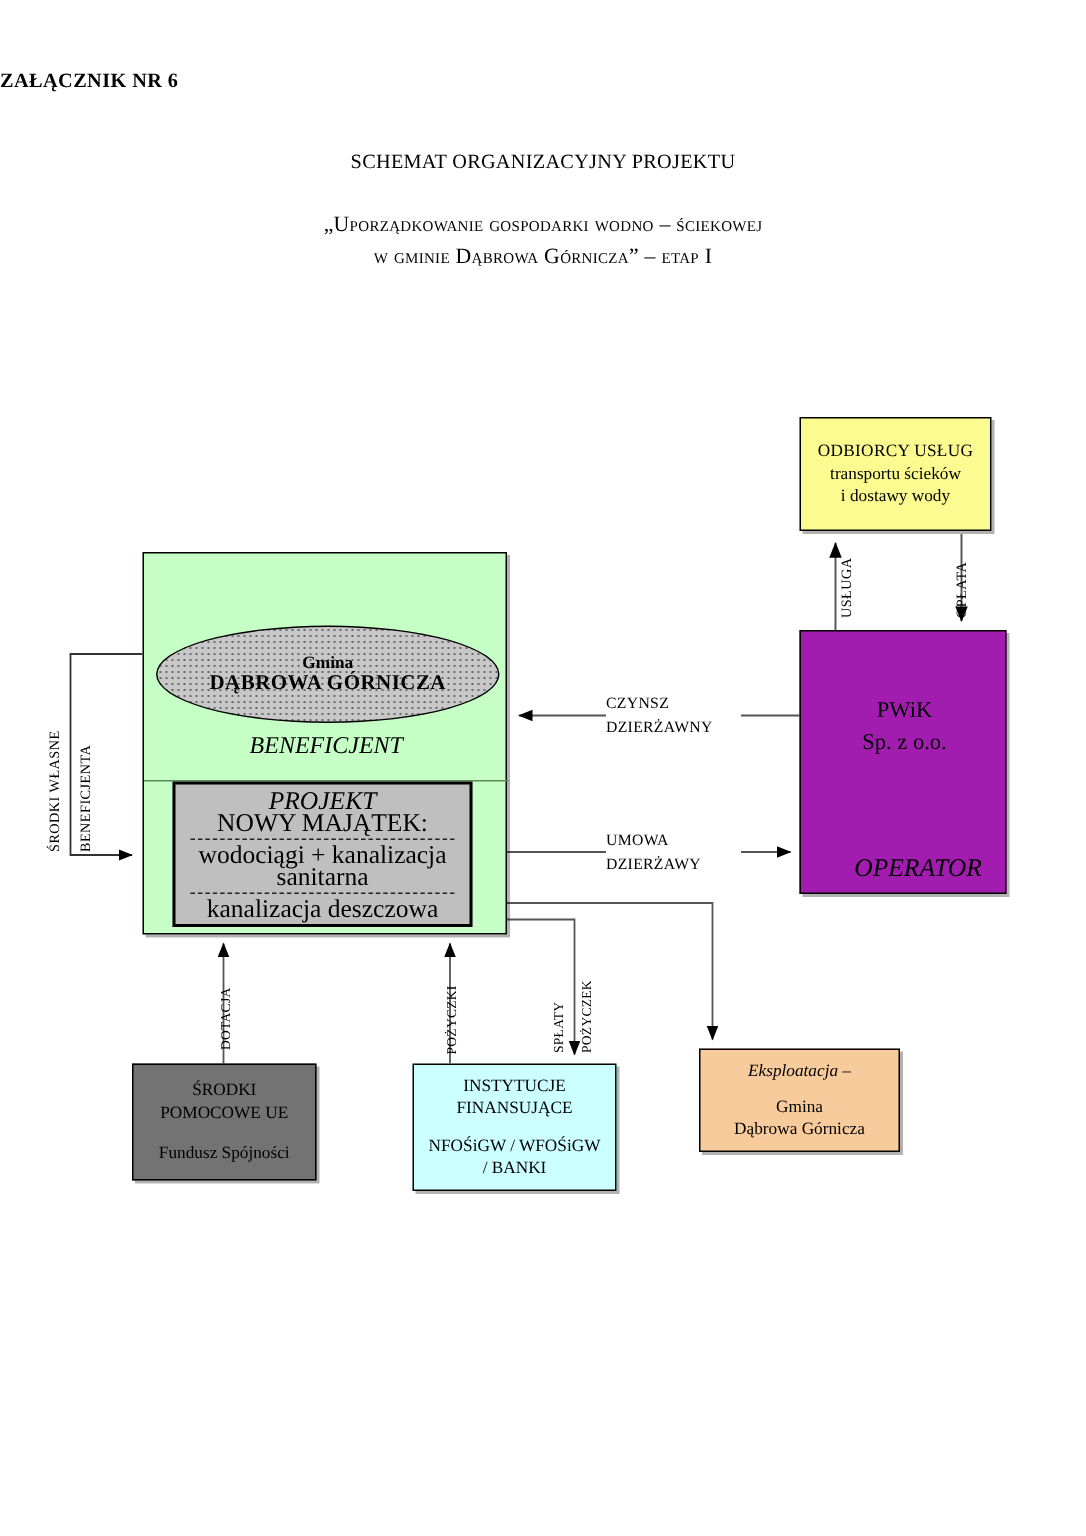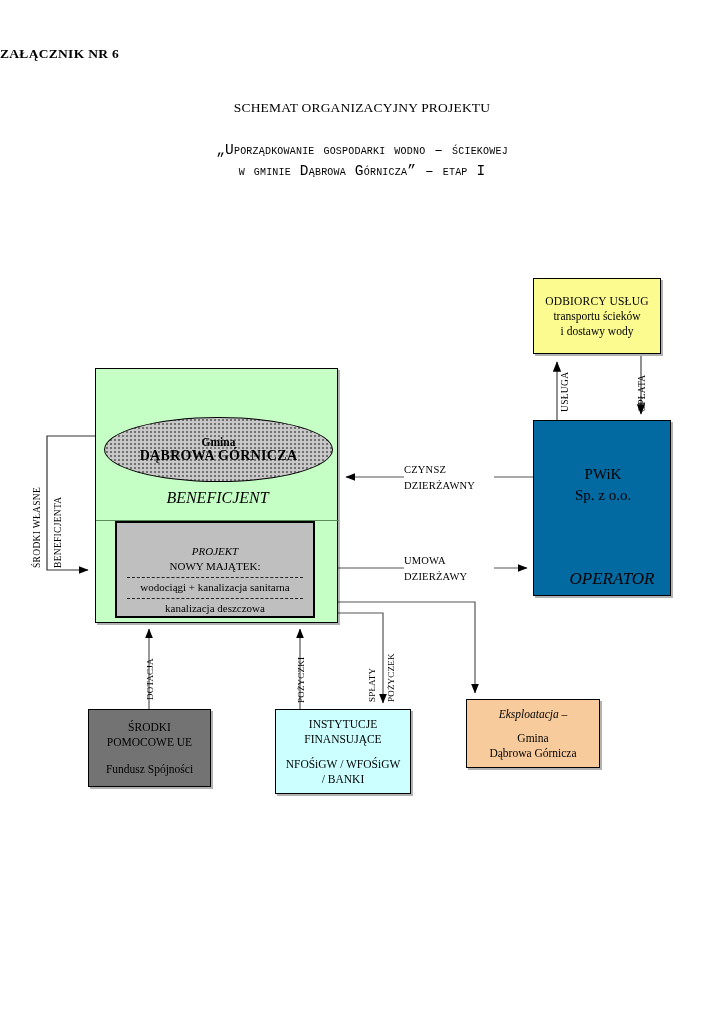--- a/index.html
+++ b/index.html
@@ -42,21 +42,20 @@
   }
   .proj-title {
     position: absolute;
     left: 0; top: 140px;
     width: 724px;
     text-align: center;
     font-size: 14.5px;
     line-height: 21px;
     font-variant: small-caps;
     letter-spacing: 0.2px;
-    font-family: Liberation Mono, monospace;
   }
 
   
   .box {
     position: absolute;
     box-sizing: border-box;
     border: 1px solid #000;
     box-shadow: 2px 2px 0 rgba(0,0,0,0.30);
     display: flex;
     flex-direction: column;
@@ -115,37 +114,37 @@
   #projekt-box {
     position: absolute;
     left: 19px; top: 152px;
     width: 200px; height: 97px;
     box-sizing: border-box;
     border: 2px solid #000;
     background: #BFBFBF;
     display: flex;
     flex-direction: column;
     align-items: center;
-    justify-content: flex-end;
+    justify-content: center;
     padding-top: 0;
-    font-size: 11px;
+    font-size: 17px;
     line-height: 15px;
   }
   #projekt-box .pj-it { font-style: italic; }
   .dashline {
     width: 176px;
     height: 0;
     border-top: 1px dashed #222;
     margin: 3px 0 2px 0;
   }
 
   #pwik-box {
     left: 533px; top: 420px;
     width: 138px; height: 176px;
-    background: #0369a1;
+    background: #a21caf;
     display: block;
   }
   #pwik-name {
     position: absolute;
     left: 0; top: 43px;
     width: 138px;
     text-align: center;
     font-size: 15px;
     line-height: 21px;
   }

